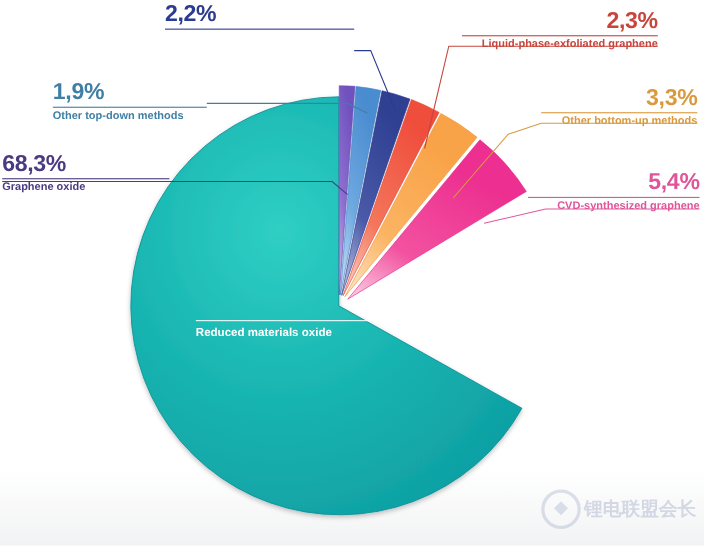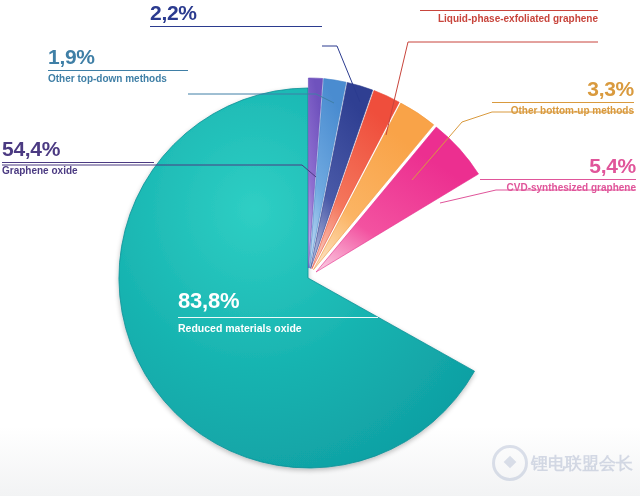--- a/index.html
+++ b/index.html
@@ -58,21 +58,21 @@
     display: block;
     white-space: normal;
   }
   .callout.align-right .pct,
   .callout.align-right .desc { text-align: right; }
   .callout.align-left .pct,
   .callout.align-left .desc { text-align: left; }
 
   
   #callout-commercial { left: 150px; top: 2px;  width: 172px; }
-  #callout-topdown    { left: 48px;  top: 46px; width: 140px; }
+  #callout-topdown    { left: 48px;  top: 73px; width: 140px; }
   #callout-go         { left: 2px;   top: 138px; width: 152px; }
   #callout-lpe        { left: 420px; top: 8px;  width: 178px; }
   #callout-bottomup   { left: 492px; top: 78px; width: 142px; }
   #callout-cvd        { left: 480px; top: 155px; width: 156px; }
 
   
   #callout-rgo {
     position: absolute;
     left: 178px;
     top: 288px;
@@ -249,44 +249,44 @@
     <span class="rule" style="background: rgb(43, 59, 143);"></span>
   </div>
 
   <div class="callout align-left" id="callout-topdown">
     <span class="pct" style="color: rgb(63, 127, 166);">1,9%</span>
     <span class="rule" style="background: rgb(63, 127, 166);"></span>
     <span class="desc" style="color: rgb(63, 127, 166);">Other top-down methods</span>
   </div>
 
   <div class="callout align-left" id="callout-go">
-    <span class="pct" style="color: rgb(75, 58, 130);">54,4%</span>
+    <span class="pct" style="color: rgb(75, 58, 130);">68,3%</span>
     <span class="rule" style="background: rgb(75, 58, 130);"></span>
     <span class="desc" style="color: rgb(75, 58, 130);">Graphene oxide</span>
   </div>
 
   <div class="callout align-right" id="callout-lpe">
+    <span class="pct" style="color: rgb(200, 69, 60);">2,3%</span>
     <span class="rule" style="background: rgb(200, 69, 60);"></span>
     <span class="desc" style="color: rgb(200, 69, 60);">Liquid-phase-exfoliated graphene</span>
   </div>
 
   <div class="callout align-right" id="callout-bottomup">
     <span class="pct" style="color: rgb(217, 154, 62);">3,3%</span>
     <span class="rule" style="background: rgb(217, 154, 62);"></span>
     <span class="desc" style="color: rgb(217, 154, 62);">Other bottom-up methods</span>
   </div>
 
   <div class="callout align-right" id="callout-cvd">
     <span class="pct" style="color: rgb(224, 85, 154);">5,4%</span>
     <span class="rule" style="background: rgb(224, 85, 154);"></span>
     <span class="desc" style="color: rgb(224, 85, 154);">CVD-synthesized graphene</span>
   </div>
 
   <div id="callout-rgo">
-    <span class="pct">83,8%</span>
     <span class="rule"></span>
     <span class="desc">Reduced materials oxide</span>
   </div>
 
   <div id="watermark">
     <span class="wm-logo"></span>
     <span class="wm-text">锂电联盟会长</span>
   </div>
 
 </div>

